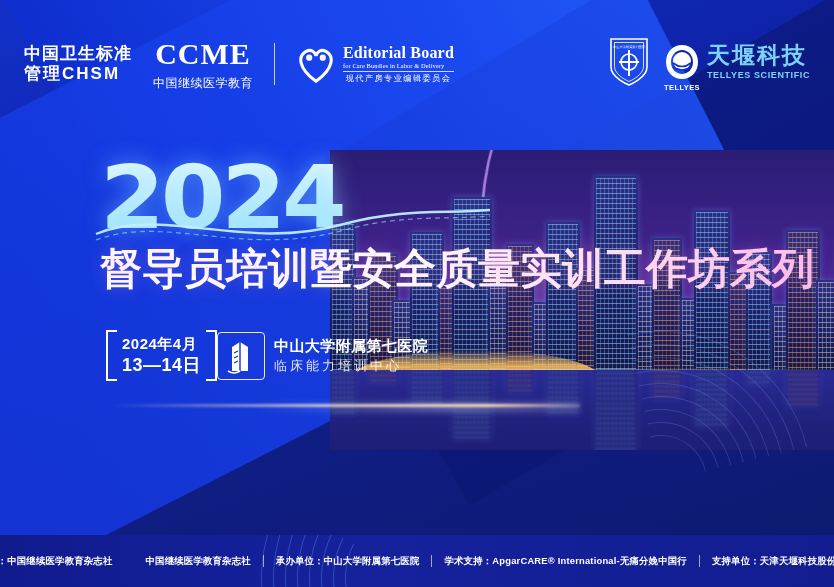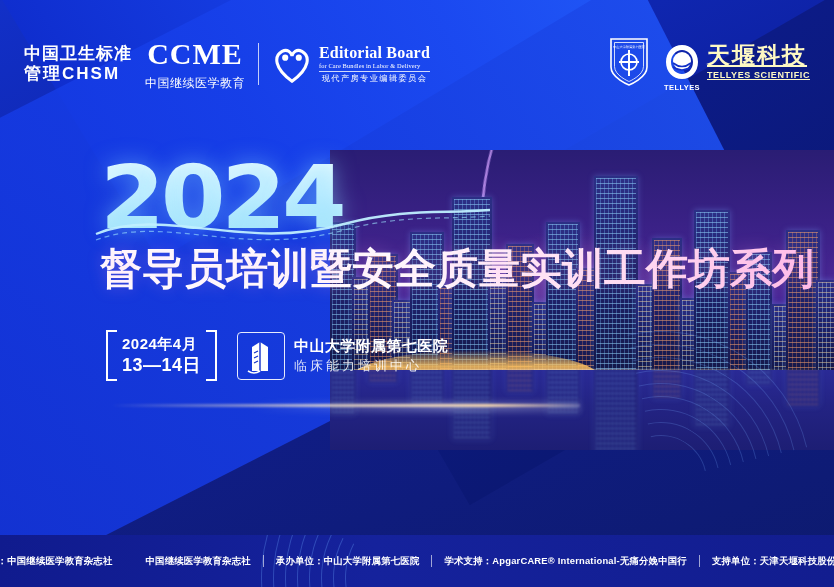--- a/index.html
+++ b/index.html
@@ -77,21 +77,21 @@
     background:linear-gradient(90deg,rgba(180,200,255,0),rgba(220,230,255,.35) 60%,rgba(255,255,255,.15));
     filter:blur(3px);}
 
   
   .arcs{position:absolute;left:430px;top:360px;width:460px;height:240px;pointer-events:none;opacity:.5;}
   .arcs i{position:absolute;border:1px solid rgba(120,170,255,.45);border-radius:50%;
      border-color:rgba(120,170,255,.45) transparent transparent transparent;}
 
   
   .logobar{position:absolute;left:0;top:0;width:834px;height:125px;z-index:20;}
-  .logo-left{position:absolute;left:24px;top:38px;display:flex;align-items:center;gap:13px;}
+  .logo-left{position:absolute;left:24px;top:38px;display:flex;align-items:center;gap:21px;}
   .logo-right{position:absolute;right:24px;top:36px;display:flex;align-items:center;gap:14px;}
 
   .chsm{color:#fff;line-height:1.16;}
   .chsm .l1{font-size:17px;letter-spacing:1px;font-weight:600;}
   .chsm .l2{font-size:17px;letter-spacing:2px;font-weight:600;}
 
   .ccme{color:#fff;text-align:center;line-height:1.05;}
   .ccme .big{font-size:30px;font-weight:700;letter-spacing:1px;font-family:"Liberation Serif",serif;}
   .ccme .sm{font-size:12px;letter-spacing:.5px;margin-top:7px;}
 
@@ -101,21 +101,21 @@
   .eb-heart{width:40px;height:38px;position:relative;}
   .eb-txt{color:#fff;line-height:1.12;}
   .eb-txt .t1{font-family:"Liberation Serif",serif;font-size:16px;font-weight:700;letter-spacing:.2px;}
   .eb-txt .t2{font-family:"Liberation Serif",serif;font-size:6.4px;letter-spacing:.1px;
      border-bottom:1px solid rgba(255,255,255,.8);padding-bottom:2px;}
   .eb-txt .t3{font-size:8.2px;letter-spacing:1.4px;margin-top:2px;text-align:center;}
 
   .crest{width:42px;height:52px;position:relative;}
   .tellyes{display:flex;align-items:center;gap:7px;}
   .tellyes .mark{width:36px;height:36px;position:relative;}
-  .tellyes .tx{color:#fef9c3;text-decoration:underline;}
+  .tellyes .tx{color:#7dd3fc;}
   .tellyes .tx .cn{font-size:23px;font-weight:700;letter-spacing:2px;line-height:1;}
   .tellyes .tx .en{font-size:9px;letter-spacing:.6px;margin-top:3px;font-weight:600;}
   .tellyes .sub{position:absolute;left:0;bottom:-12px;width:36px;text-align:center;
      font-size:7.5px;color:#fff;font-weight:700;letter-spacing:.4px;}
 
   
   .headline{position:absolute;left:100px;top:160px;z-index:25;}
   .row1{display:flex;align-items:flex-end;gap:14px;position:relative;}
 
   .y2024{font-size:88px;font-weight:900;line-height:.86;letter-spacing:-4px;
@@ -132,21 +132,21 @@
     background:linear-gradient(100deg,#ffffff 0%,#ffffff 30%,#ffd9f2 62%,#ff9fe0 100%);
     -webkit-background-clip:text;background-clip:text;color:transparent;
     text-shadow:0 0 18px rgba(255,160,230,.28);}
 
   .row2{margin-top:10px;font-size:42px;font-weight:800;letter-spacing:0px;line-height:1.1;
     background:linear-gradient(100deg,#ffffff 0%,#ffffff 34%,#ffd6f0 64%,#ff94dd 100%);
     -webkit-background-clip:text;background-clip:text;color:transparent;
     text-shadow:0 0 16px rgba(255,150,225,.25);white-space:nowrap;}
 
   
-  .meta{position:absolute;left:106px;top:330px;display:flex;align-items:center;gap:20px;z-index:25;}
+  .meta{position:absolute;left:106px;top:330px;display:flex;align-items:center;z-index:25;}
   .datebox{position:relative;padding:5px 16px;color:#fff;}
   .datebox::before,.datebox::after{content:"";position:absolute;top:0;bottom:0;width:9px;
     border:2px solid #fff;}
   .datebox::before{left:0;border-right:none;}
   .datebox::after{right:0;border-left:none;}
   .datebox .d1{font-size:15px;font-weight:800;letter-spacing:.5px;line-height:1.25;}
   .datebox .d2{font-size:18px;font-weight:800;letter-spacing:.5px;line-height:1.25;}
 
   .venue{display:flex;align-items:center;gap:9px;}
   .venue-mark{width:46px;height:46px;border:1.6px solid rgba(255,255,255,.9);border-radius:4px;

